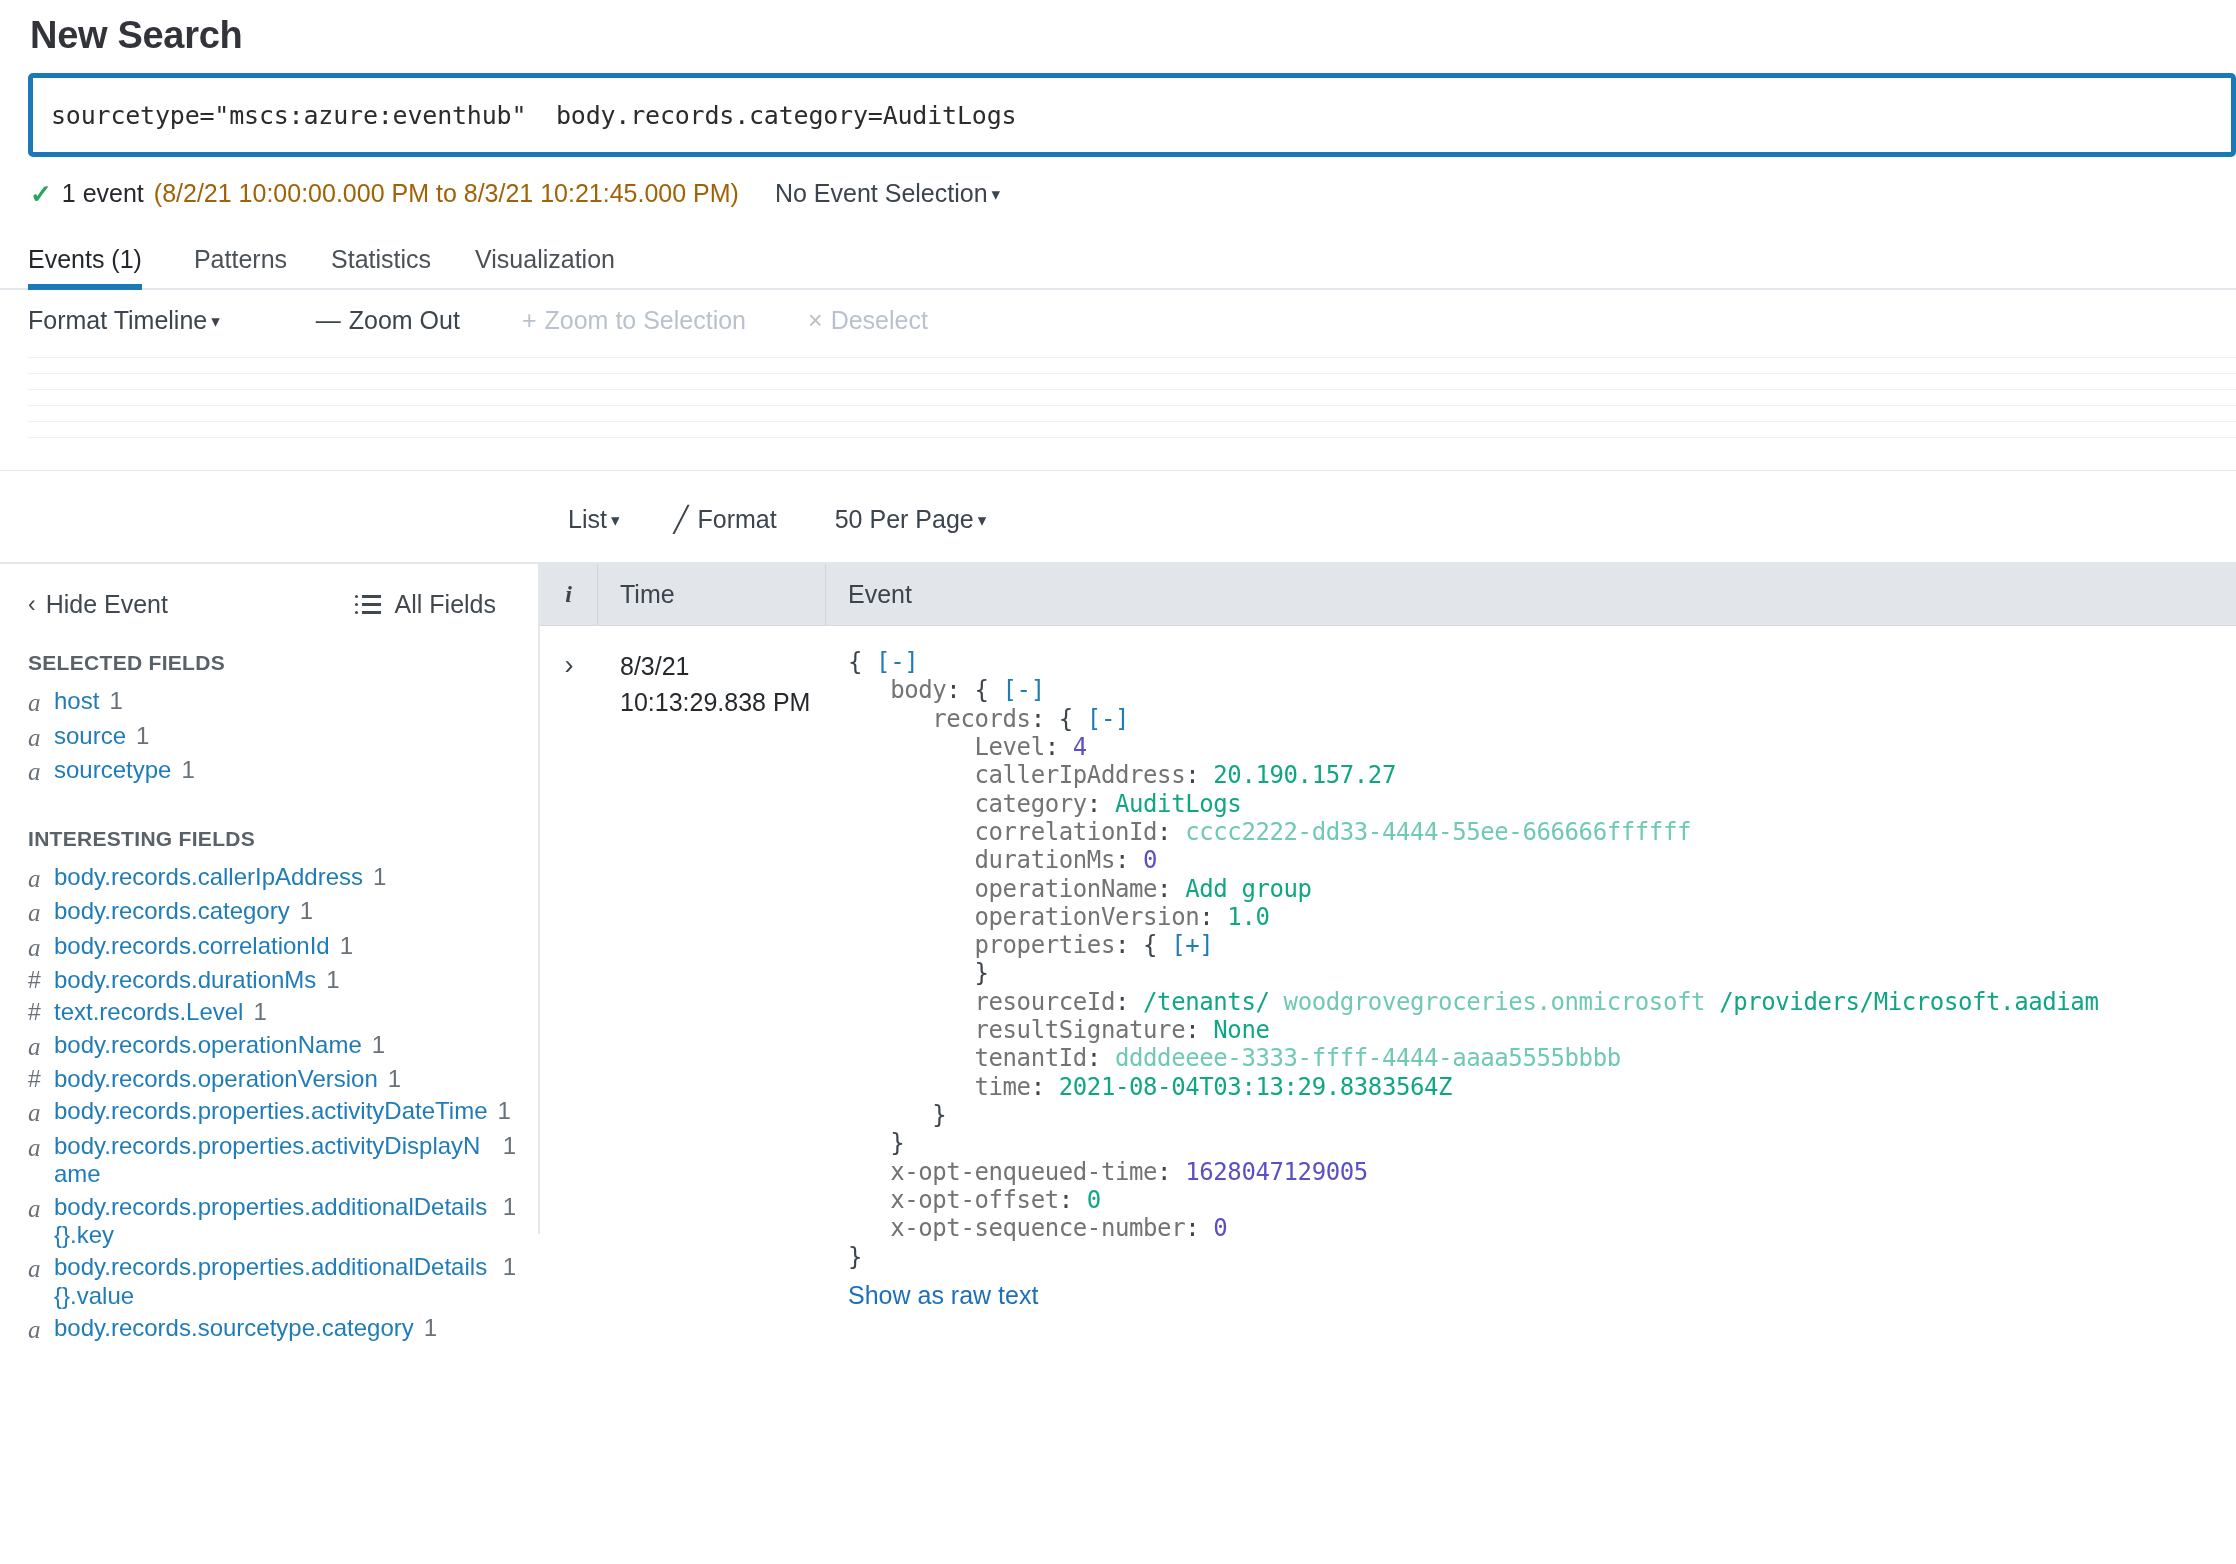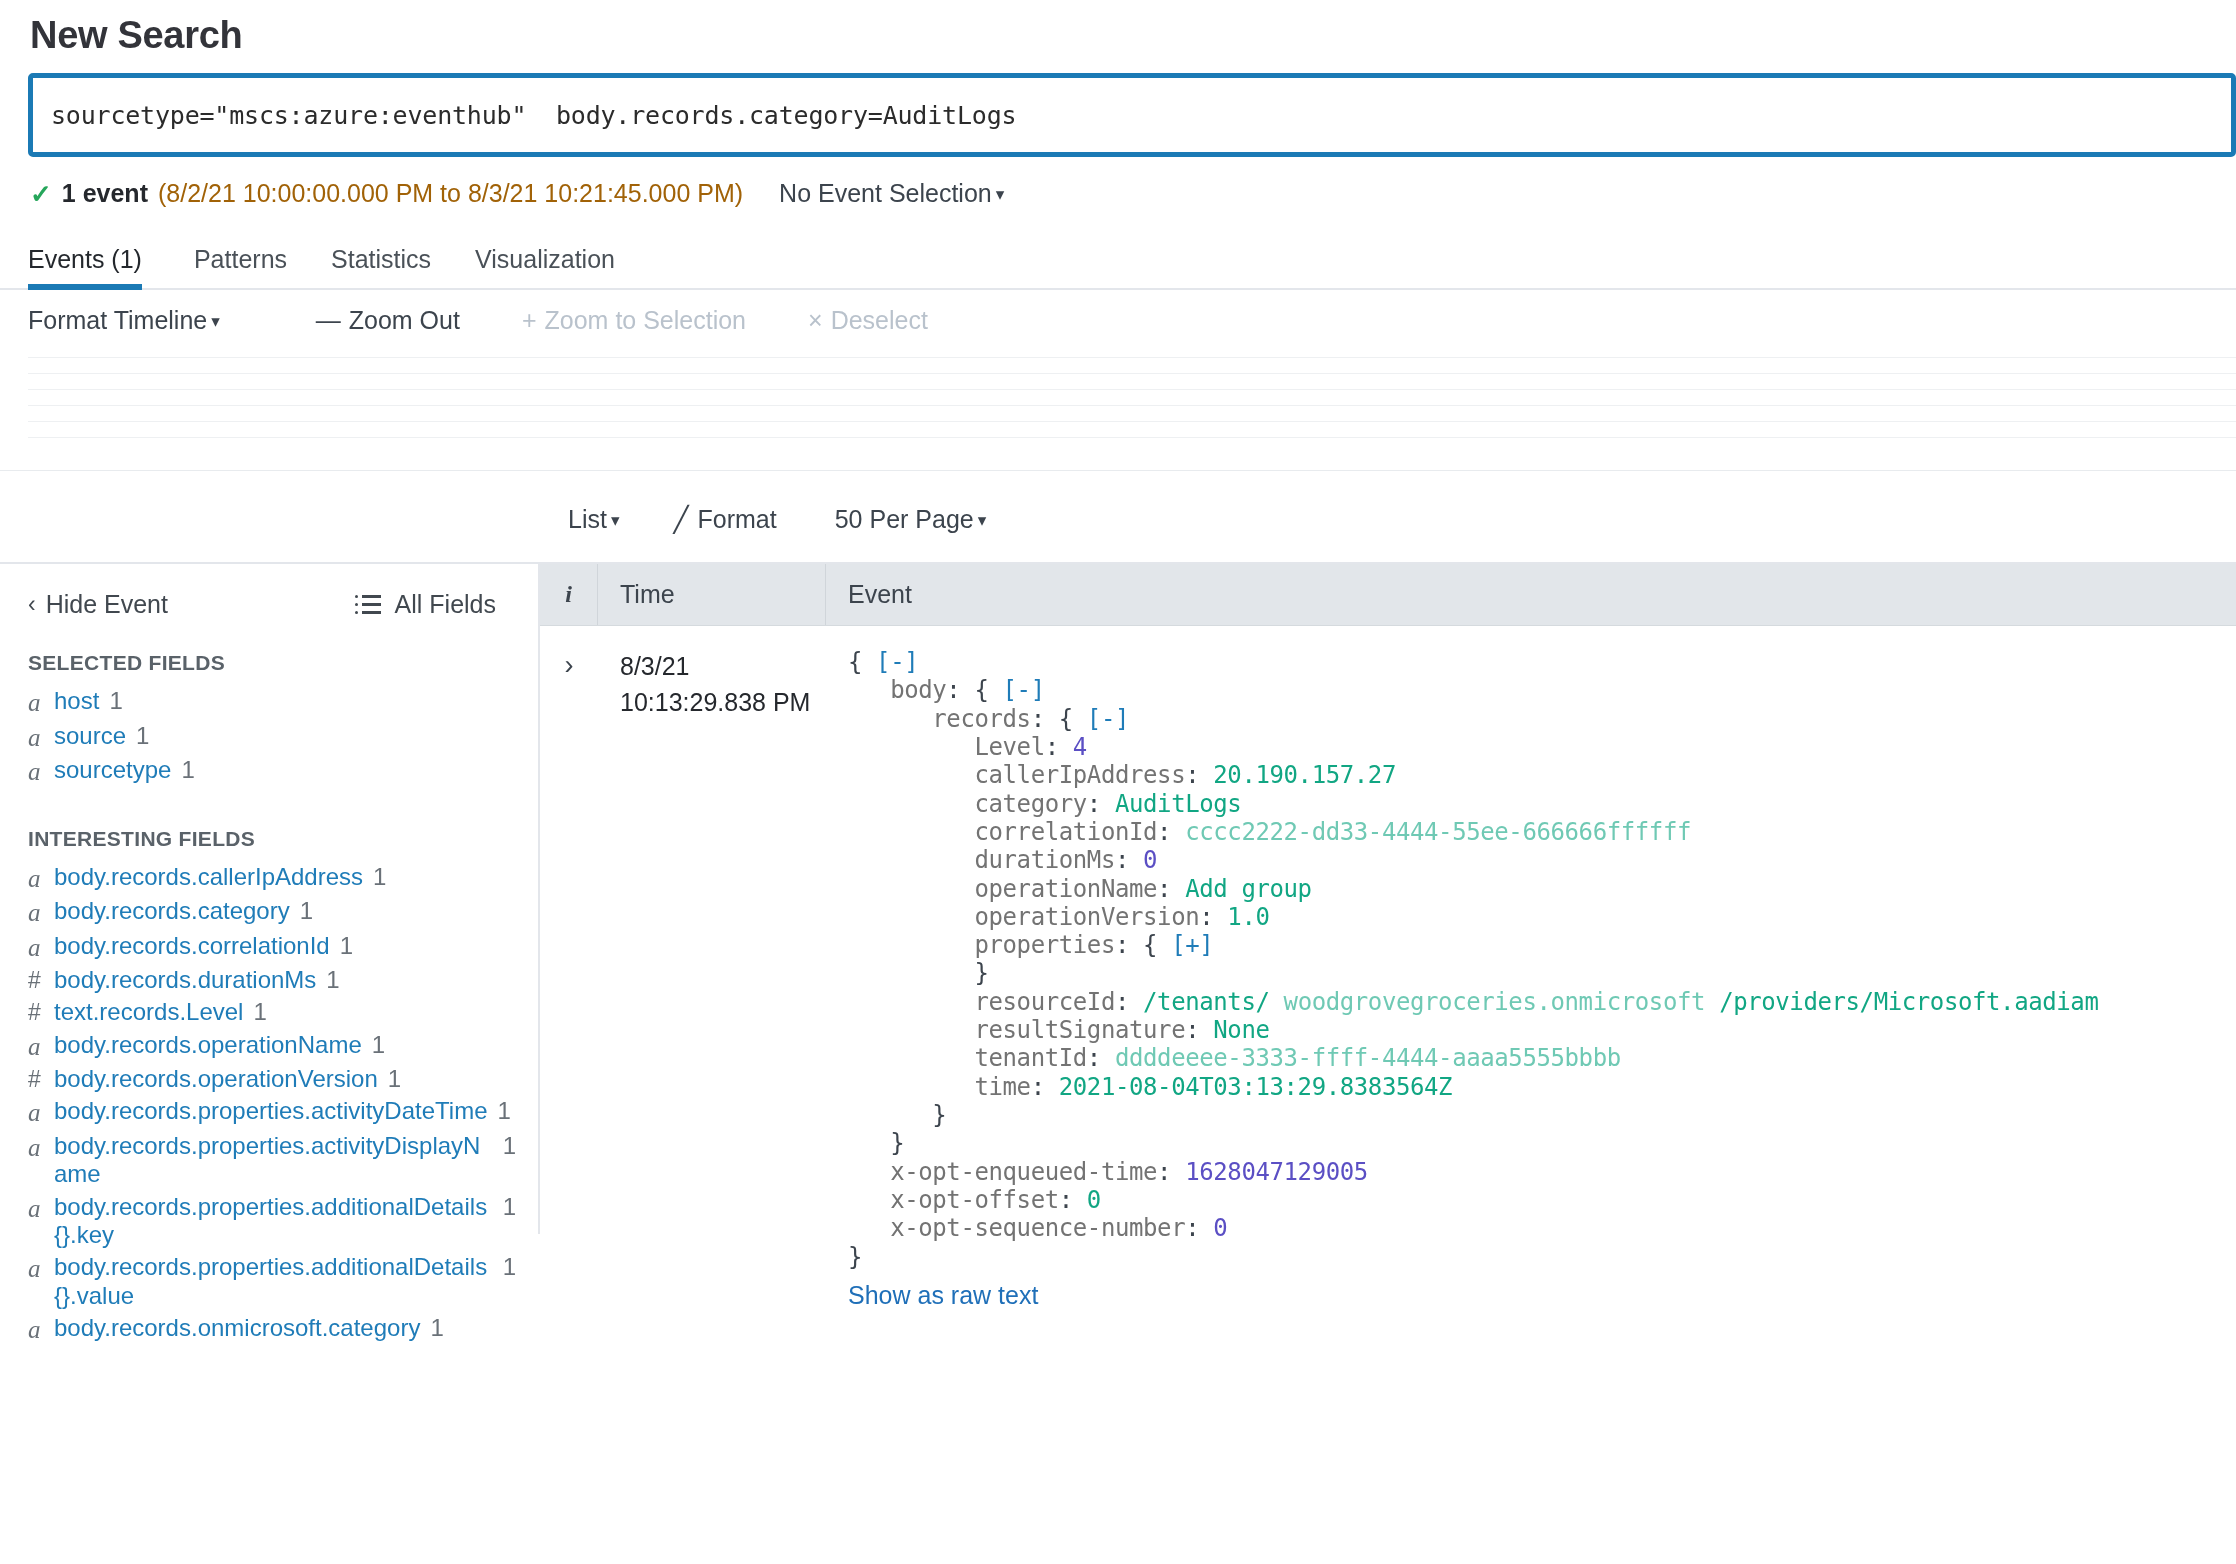--- a/index.html
+++ b/index.html
@@ -35,21 +35,21 @@
     letter-spacing: -0.2px;
   }
 
   
   .count-strip {
     display: flex; align-items: center; gap: 10px;
     padding: 22px 28px 20px 30px;
     font-size: 25px; color: #3c444d;
   }
   .check-icon { color: #26a65b; font-size: 26px; line-height: 1; font-weight: bold; }
-  .count-strong { font-weight: bold; color: #25282d; }
+  .count-strong { font-weight: normal; color: #25282d; }
   .count-range { color: #a16207; }
   .sampling-menu {
     margin-left: 26px; color: #3c444d; cursor: pointer; white-space: nowrap;
   }
   .caret { font-size: 17px; position: relative; top: -2px; margin-left: 4px; }
 
   
   .tabs {
     display: flex; align-items: flex-end; gap: 0;
     padding: 0 28px; border-bottom: 2px solid #e3e6eb;
@@ -339,21 +339,21 @@
             <span class="fname">body.records.properties.additionalDetails{}.key</span>
             <span class="fcount">1</span>
           </div>
           <div class="field-row">
             <span class="ftype str">a</span>
             <span class="fname">body.records.properties.additionalDetails{}.value</span>
             <span class="fcount">1</span>
           </div>
           <div class="field-row">
             <span class="ftype str">a</span>
-            <span class="fname">body.records.onmicrosoft.category</span>
+            <span class="fname">body.records.sourcetype.category</span>
             <span class="fcount">1</span>
           </div>
         </div>
     </div>
 
     <div class="results">
       <div class="res-head">
         <div class="rh-i">i</div>
         <div class="rh-time">Time</div>
         <div class="rh-event">Event</div>

